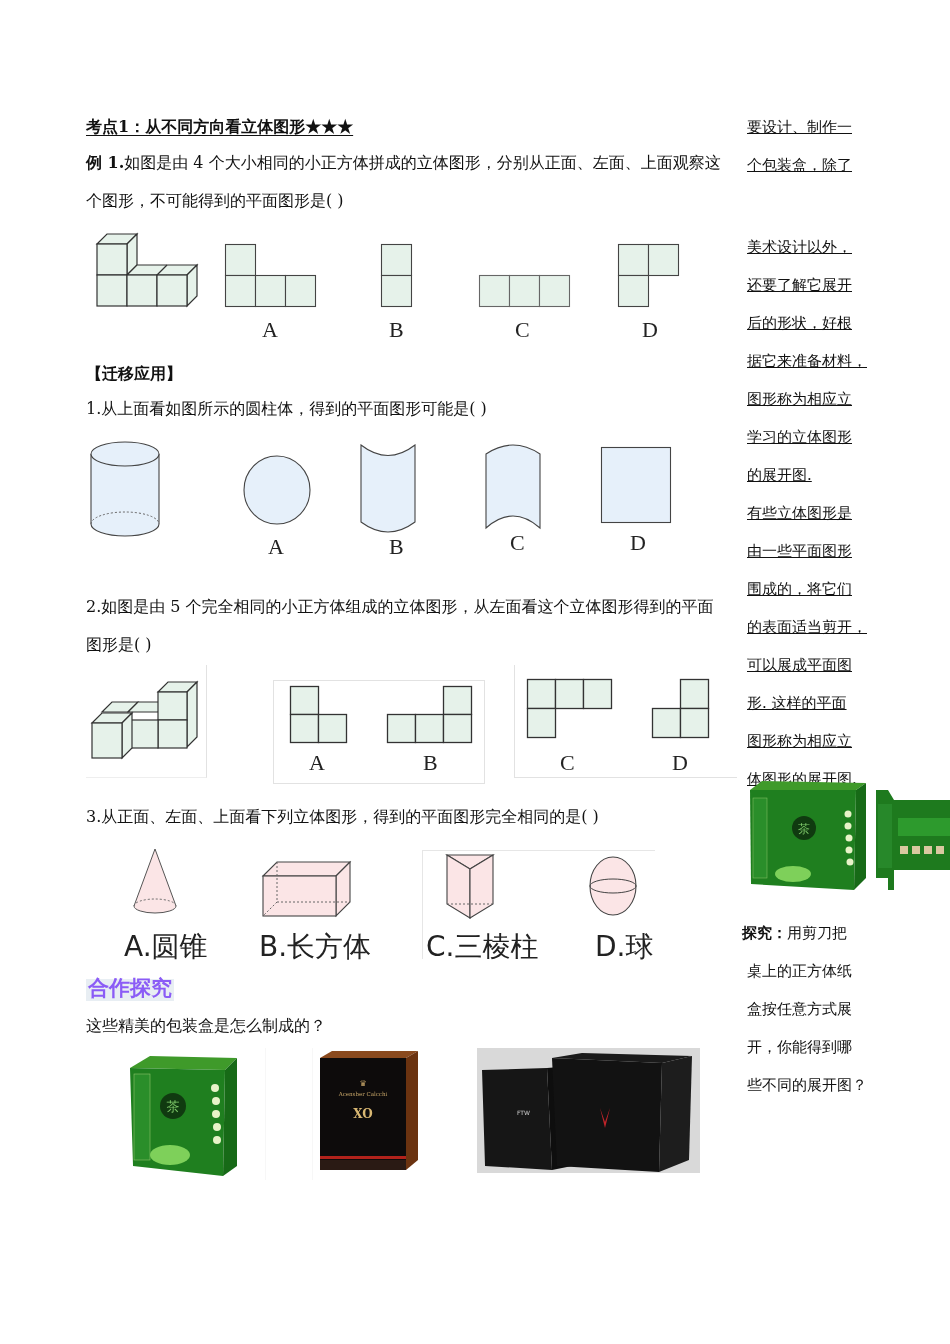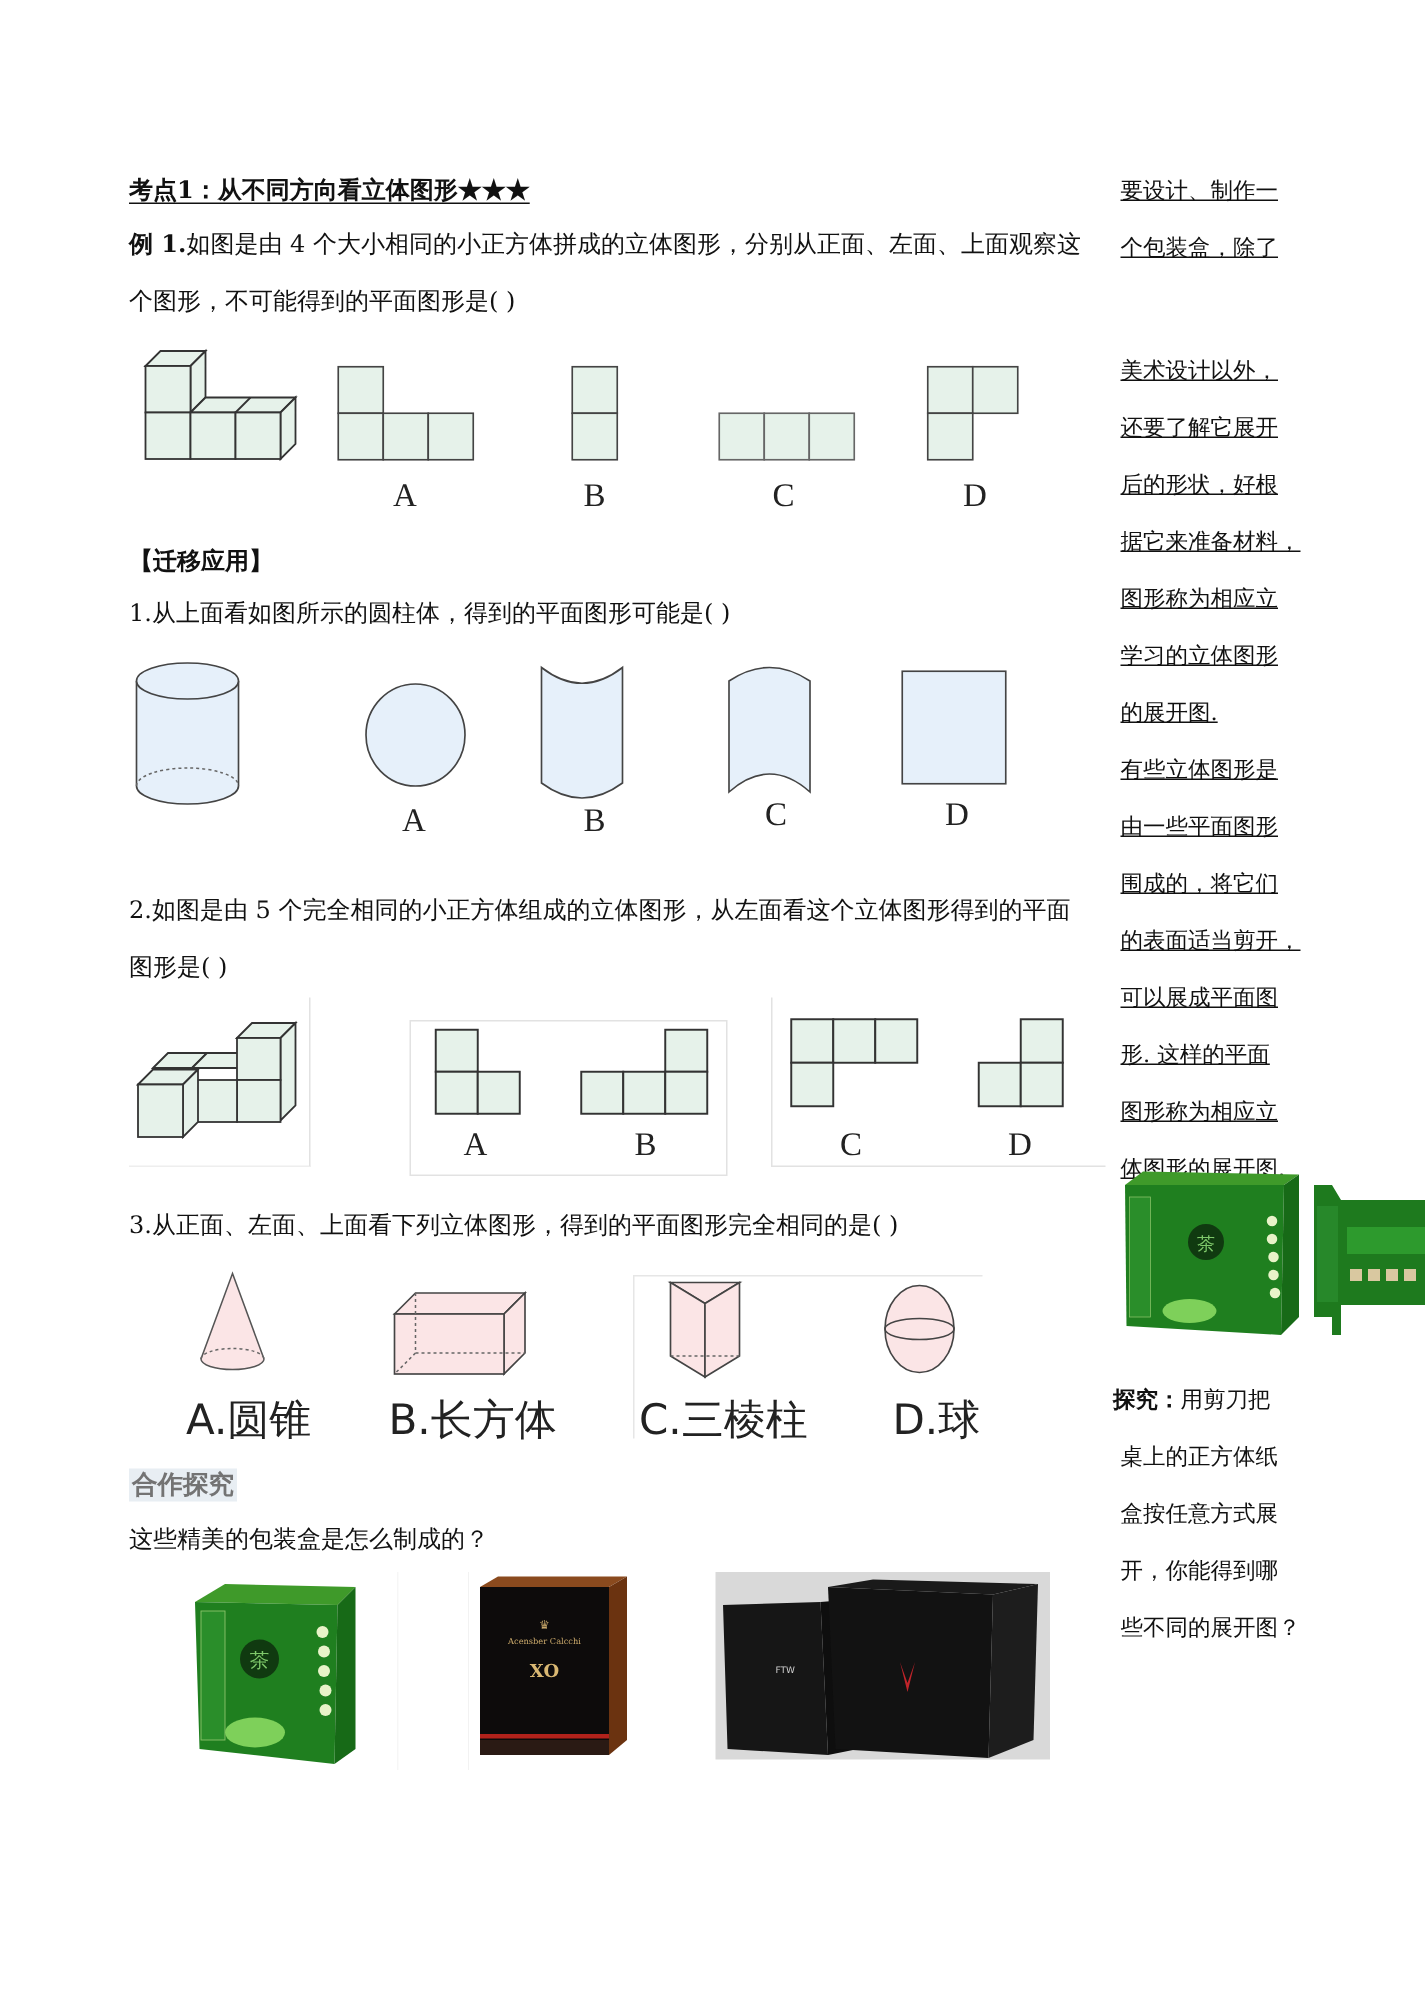--- a/index.html
+++ b/index.html
@@ -5,21 +5,21 @@
   html, body { margin:0; padding:0; background:#ffffff; }
   body { width:950px; height:1344px; position:relative; overflow:hidden;
          font-family:"DejaVu Serif","Liberation Serif",serif; color:#111; }
   .abs { position:absolute; }
   .txt { font-size:16px; line-height:18px; white-space:nowrap; }
   .title { font-weight:bold; text-decoration:underline; text-decoration-thickness:1px; text-underline-offset:3px; }
   .bold { font-weight:bold; }
   .side { font-size:15px; line-height:18px; white-space:nowrap; }
   .opt { font-family:"Liberation Serif","DejaVu Serif",serif; font-size:22px; color:#222; }
   .opt-sans { font-family:"DejaVu Sans","Liberation Sans",sans-serif; font-size:28px; color:#222; }
-  .coop { background:#e8eef3; color:#737373; font-weight:bold; font-family:Liberation Sans, sans-serif; font-size:17px; padding:0 2px; line-height:22px; }
+  .coop { background:#e8eef3; color:#8b5cf6; font-weight:bold; font-family:Liberation Mono, monospace; font-size:21px; padding:0 2px; line-height:22px; }
   svg { position:absolute; overflow:visible; }
   .frame { position:absolute; border:1px solid #e2e2e2; }
 </style>
 </head>
 <body>
 
 <div class="abs txt title" style="left:86px;top:118px;">考点1：从不同方向看立体图形★★★</div>
 
 <div class="abs txt" style="left:86px;top:154px;">
   <span class="bold">例 1.</span><span>如图是由 4 个大小相同的小正方体拼成的立体图形，分别从正面、左面、上面观察这</span>

